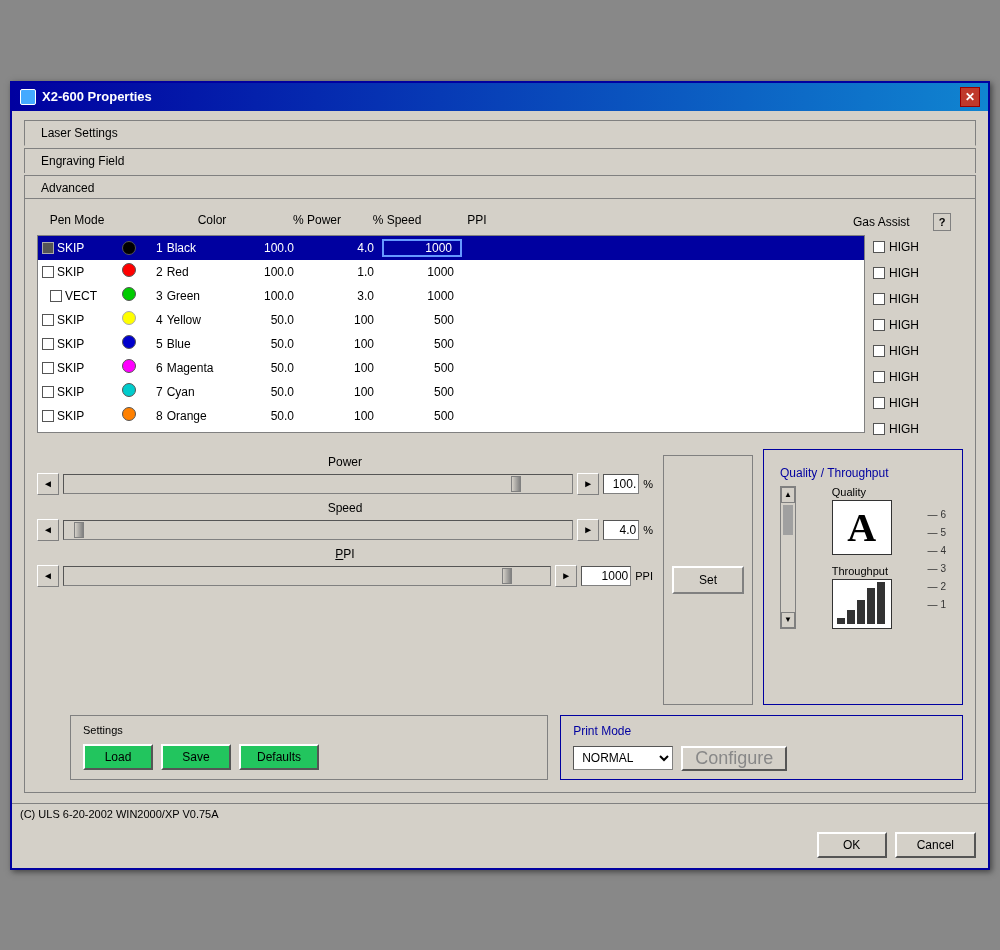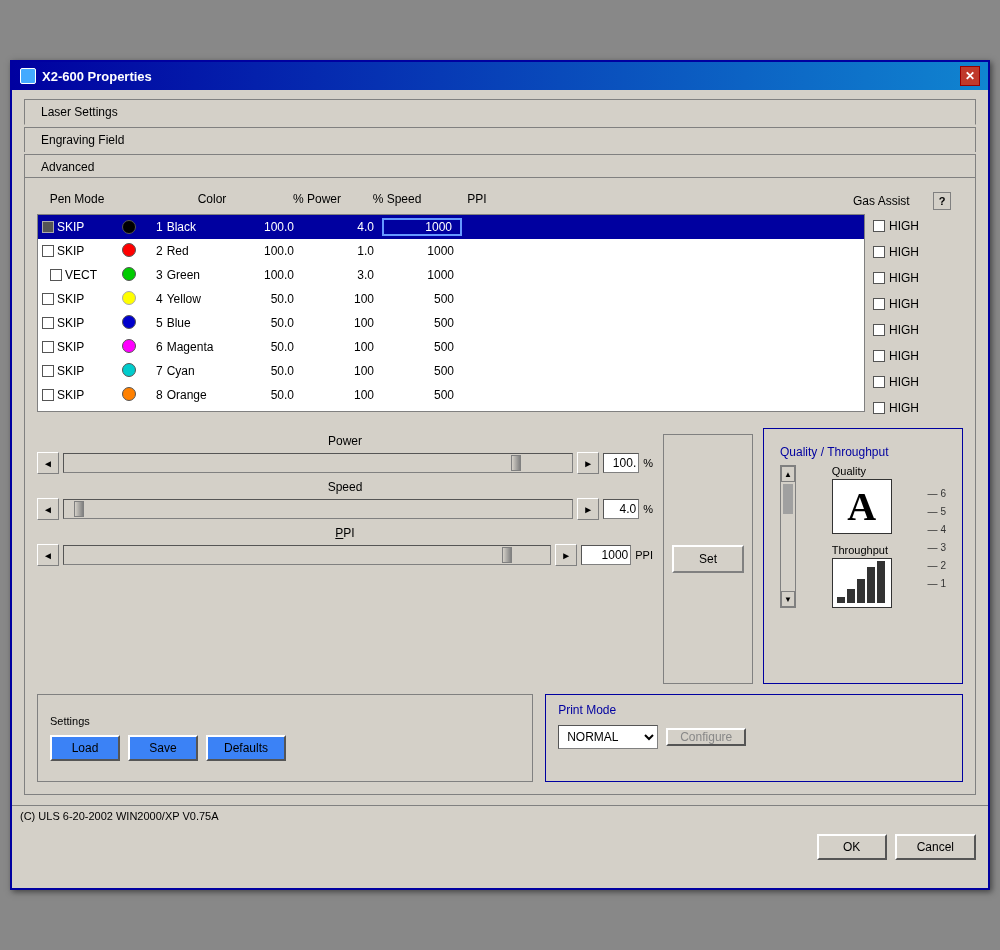--- a/index.html
+++ b/index.html
@@ -299,21 +299,21 @@
       display: flex;
       gap: 12px;
       margin-top: 10px;
     }
     .settings-buttons {
       display: flex;
       gap: 8px;
     }
     .std-btn {
       padding: 4px 16px;
-      background: #3b82f6;
+      background: #22c55e;
       border: 2px solid;
       border-top-color: #fff;
       border-left-color: #fff;
       border-bottom-color: #555;
       border-right-color: #555;
       cursor: pointer;
       font-size: 12px;
       min-width: 70px;
     }
     .print-mode-row {
@@ -333,34 +333,34 @@
     }
     .configure-btn {
       padding: 0 12px;
       background: #d4d0c8;
       border: 2px solid;
       border-top-color: #fff;
       border-left-color: #fff;
       border-bottom-color: #555;
       border-right-color: #555;
       color: #888;
-      font-size: 12px;
+      font-size: 18px;
       cursor: default;
     }
     .status-bar {
       padding: 4px 8px;
       font-size: 11px;
       border-top: 1px solid #808080;
       background: #d4d0c8;
     }
     .dialog-buttons {
       display: flex;
       justify-content: flex-end;
       gap: 8px;
-      padding: 8px 12px 28px;
+      padding: 8px 12px 10px;
     }
     .dialog-btn {
       padding: 4px 20px;
       min-width: 70px;
       background: #d4d0c8;
       border: 2px solid;
       border-top-color: #fff;
       border-left-color: #fff;
       border-bottom-color: #555;
       border-right-color: #555;
@@ -696,21 +696,21 @@
                   <span>—</span>
                   <span>1</span>
                 </div>
             </div>
           </div>
         </div>
       </div>
 
       <div class="bottom-area">
 
-        <div style="border:1px solid #808080; padding:20px 12px; flex:1.2;">
+        <div style="border:1px solid #808080; padding:8px 12px; flex:1.2;margin-left:33px;">
           <div style="font-size:11px; margin-bottom:8px;">Settings</div>
           <div class="settings-buttons">
             <button class="std-btn">Load</button>
             <button class="std-btn">Save</button>
             <button class="std-btn">Defaults</button>
           </div>
         </div>
 
         <div style="border:1px solid #0000a0; padding:8px 12px; flex:1;">
           <div style="color:#0000a0; font-size:12px; margin-bottom:8px;">Print Mode</div>

